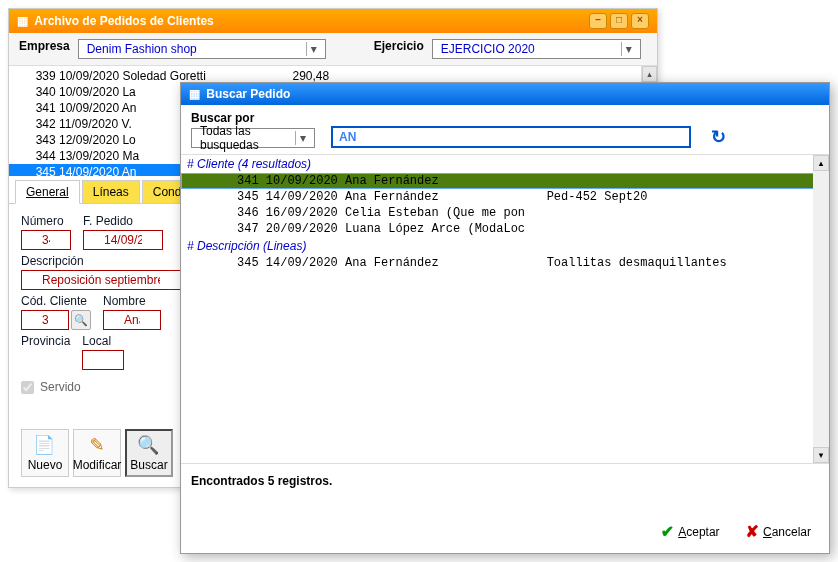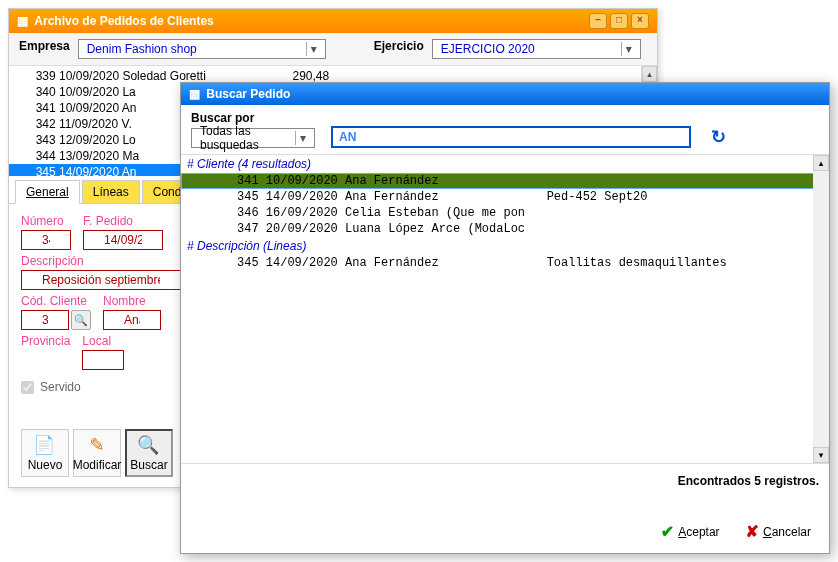--- a/index.html
+++ b/index.html
@@ -25,21 +25,21 @@
 .list-scroll { position: absolute; right: 0; top: 0; width: 16px; height: 100%; background: #f0f0f0; border-left: 1px solid #ddd; }
 .list-scroll .sc-btn { height: 16px; border: 1px solid #ccc; background: #e8e8e8; text-align: center; font-size: 9px; line-height: 14px; color: #555; cursor: pointer; }
 
 .tabs { display: flex; border-bottom: 1px solid #ccc; padding: 0 6px; margin-top: 4px; }
 .tab { padding: 4px 10px; border: 1px solid #ccc; border-bottom: none; background: #fde047; margin-right: 2px; cursor: pointer; }
 .tab.active { background: #fff; border-bottom: 1px solid #fff; margin-bottom: -1px; text-decoration: underline; }
 
 .form-area { padding: 10px 12px; }
 .form-row { display: flex; gap: 12px; margin-bottom: 4px; }
 .form-field { display: flex; flex-direction: column; }
-.form-field label { color: #ec4899; margin-bottom: 2px; }
+.form-field label { color: #0f172a; margin-bottom: 2px; }
 .form-field input { border: 1px solid #aa0000; color: #aa0000; padding: 2px 20px; background: #fff; height: 20px; }
 .lookup-btn { width: 20px; height: 20px; border: 1px solid #aaa; background: #eee; border-radius: 2px; cursor: pointer; font-size: 11px; }
 .checkbox-row { display: flex; align-items: center; gap: 6px; color: #666; margin-top: 10px; }
 
 .main-buttons { position: absolute; bottom: 10px; left: 12px; display: flex; gap: 4px; }
 .main-btn { width: 48px; height: 48px; border: 1px solid #ccc; background: #f9f9f9; display: flex; flex-direction: column; align-items: center; justify-content: center; cursor: pointer; font-size: 10px; }
 .main-btn.pressed { border: 2px inset #999; background: #eee; }
 .main-btn .ico { font-size: 18px; margin-bottom: 2px; }
 .ico-new { color: #f5a623; }
 .ico-mod { color: #d17a00; }
@@ -55,21 +55,21 @@
 .search-input { border: 2px solid #0055cc; color: #3b82f6; padding: 2px 6px; height: 22px; width: 360px; font-weight: bold; }
 .refresh-btn { color: #0055cc; font-size: 18px; cursor: pointer; padding: 0 4px; font-weight: bold; }
 
 .results-area { height: 310px; border-top: 1px solid #ddd; border-bottom: 1px solid #ddd; overflow: hidden; position: relative; }
 .results-scroll { position: absolute; right: 0; top: 0; width: 16px; height: 100%; background: #f0f0f0; }
 .results-scroll .sc-btn { height: 16px; border: 1px solid #ccc; background: #e8e8e8; text-align: center; font-size: 9px; line-height: 14px; cursor: pointer; }
 .group-header { color: #0000cc; font-style: italic; padding: 2px 6px; font-family: Arial; }
 .result-row { font-family: "Courier New", monospace; padding: 1px 6px 1px 20px; white-space: pre; }
 .result-row.selected { background: #4d7c0f; border: 1px solid #66aaff; padding: 0 5px 0 19px; }
 
-.dialog-status { text-align: right; padding: 10px; font-weight: bold; margin-left: 44px; }
+.dialog-status { text-align: left; padding: 10px; font-weight: bold; }
 .dialog-buttons { position: absolute; bottom: 8px; right: 12px; display: flex; gap: 14px; }
 .dlg-btn { display: flex; align-items: center; gap: 4px; cursor: pointer; padding: 4px 6px; }
 .dlg-btn .chk { color: #009900; font-size: 16px; font-weight: bold; }
 .dlg-btn .x { color: #cc0000; font-size: 16px; font-weight: bold; }
 .dlg-btn span.u { text-decoration: underline; }
 </style>
 </head>
 <body>
 
 <div class="main-window">

